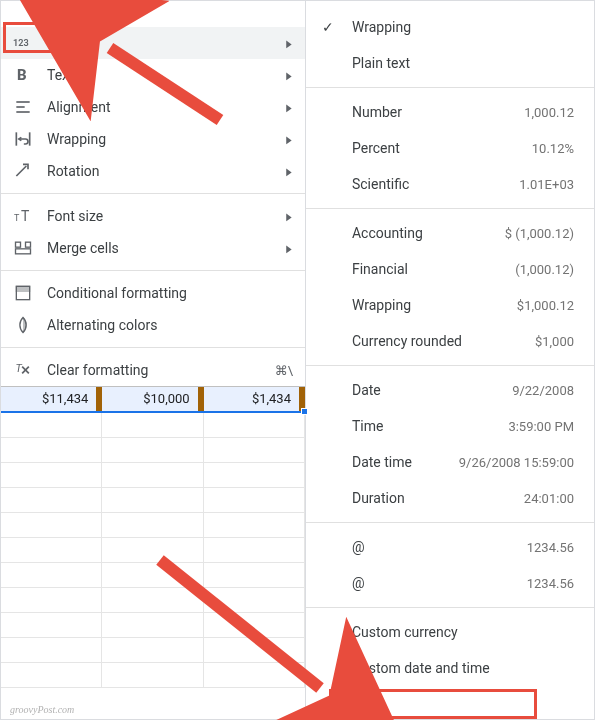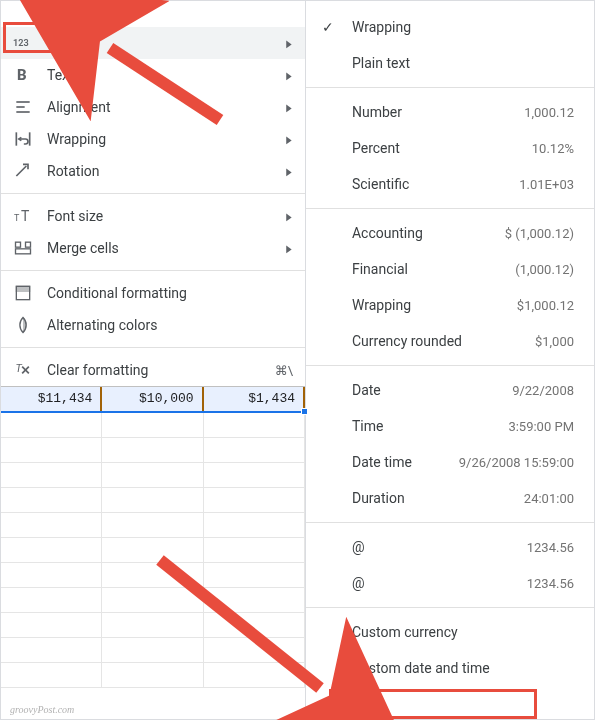--- a/index.html
+++ b/index.html
@@ -106,23 +106,22 @@
     border-top: 1px solid #c0c0c0;
     border-bottom: 2px solid #1a73e8;
     background: #e8f0fe;
     font-size: 13px;
     position: relative;
   }
   .cells-row .cell {
     flex: 1;
     text-align: right;
     padding: 4px 8px 0 4px;
-    border-right: 2px solid #a16207;
+    border-right: 6px solid #a16207;
     color: #202124;
-    font-family: Liberation Mono, monospace;
   }
   .cells-row .cell:last-child { border-right: none; }
   .selection-handle {
     position: absolute;
     right: -3px;
     bottom: -4px;
     width: 7px;
     height: 7px;
     background: #1a73e8;
     border: 1px solid #fff;

